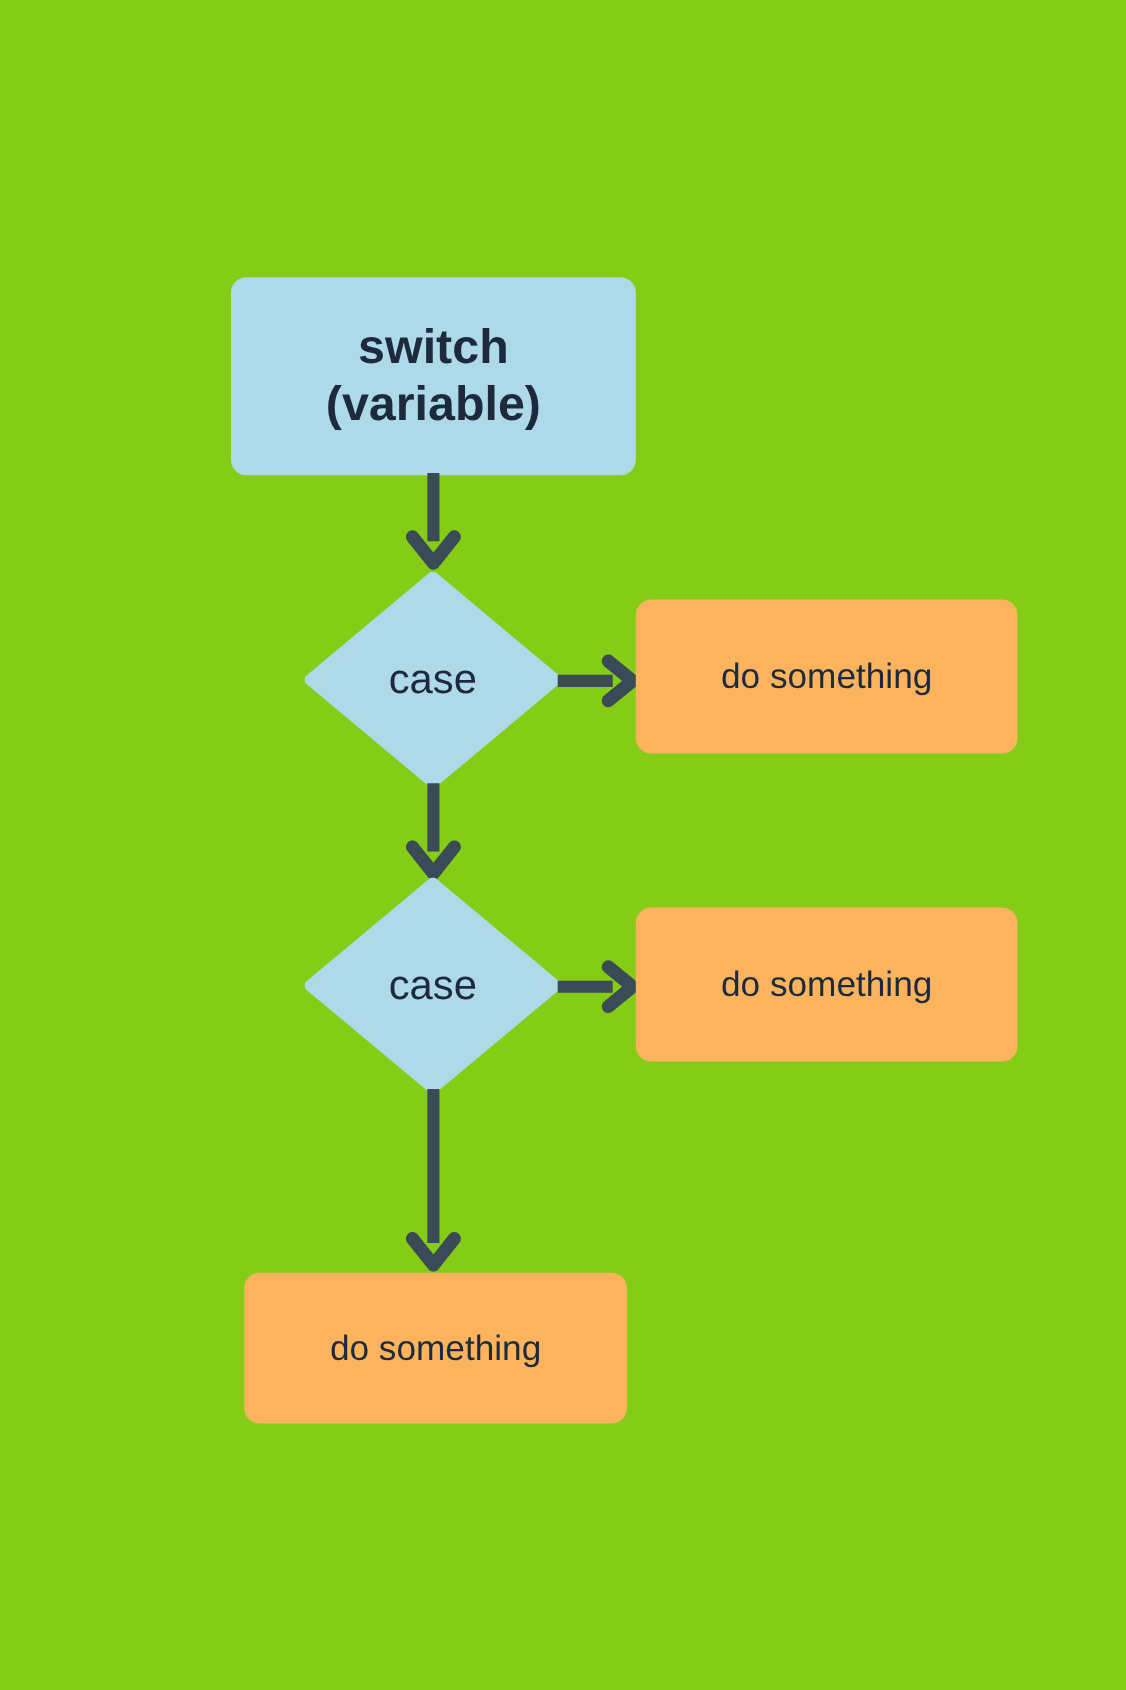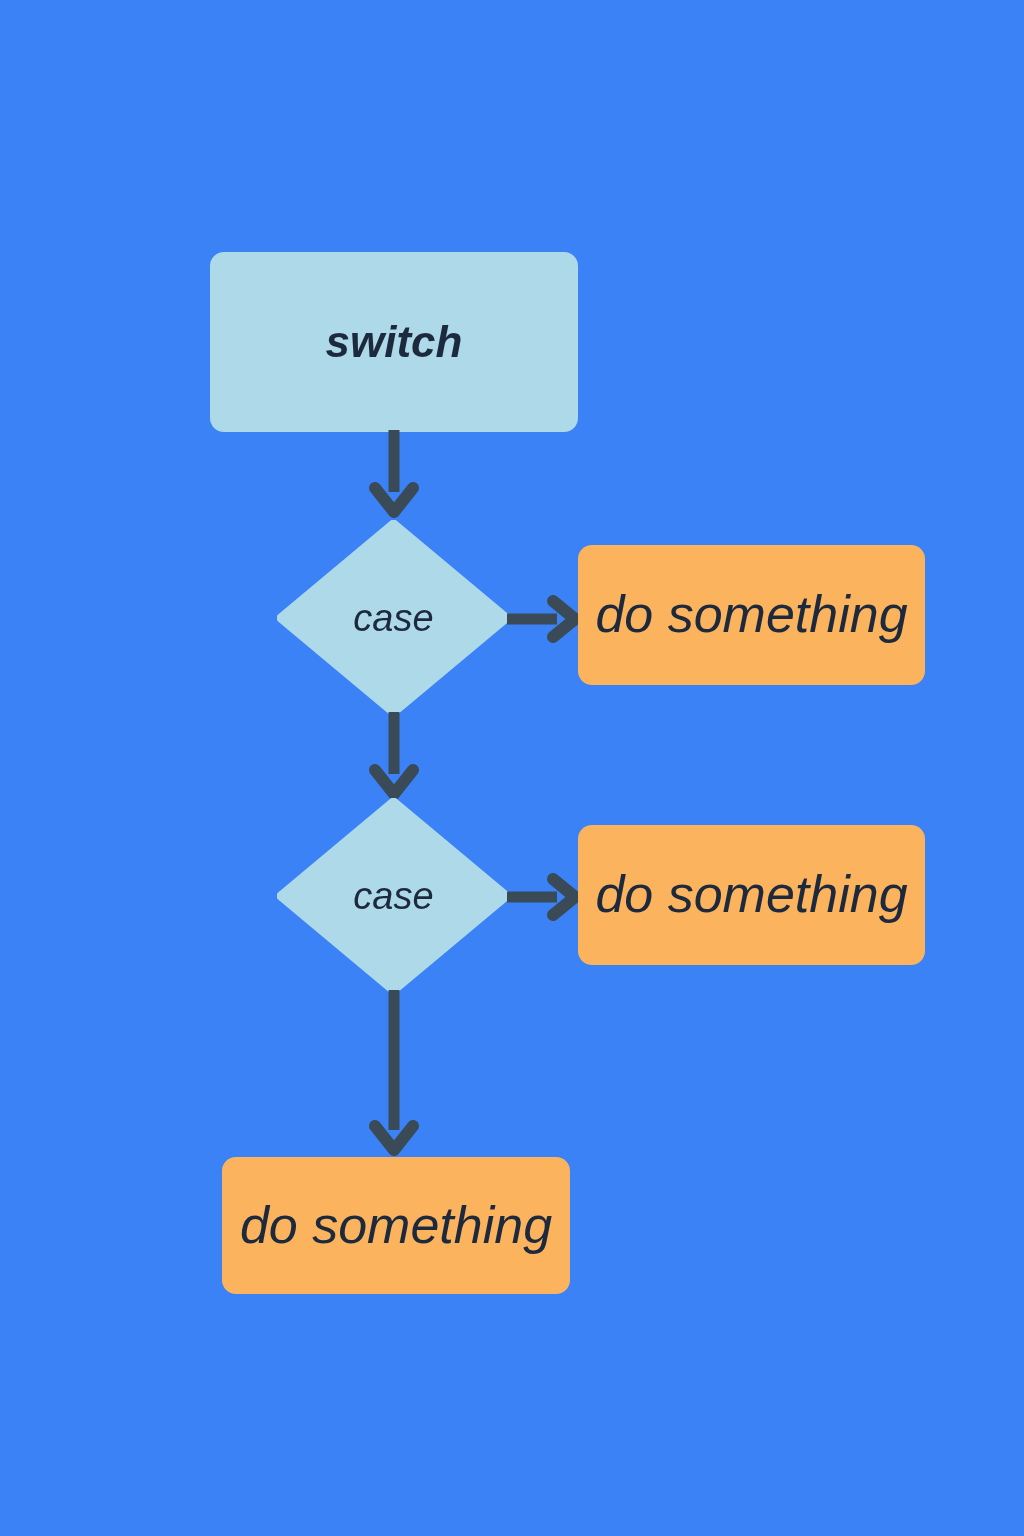--- a/index.html
+++ b/index.html
@@ -13,22 +13,21 @@
     font-family: "Liberation Sans", sans-serif;
     position: relative;
     overflow: hidden;
   }
   #canvas {
     position: absolute;
     left: 0;
     top: 0;
     width: 1024px;
     height: 1536px;
-    background: #3b82f6;
-    font-style: italic;
+    background: #84cc16;
   }
   .node {
     position: absolute;
     display: flex;
     align-items: center;
     justify-content: center;
     text-align: center;
     box-sizing: border-box;
     color: #1d2a3d;
     line-height: 1.18;
@@ -77,32 +76,33 @@
   }
   .t-switch {
     font-size: 44px;
     font-weight: 700;
   }
   .t-case {
     font-size: 38px;
     font-weight: 400;
   }
   .t-do {
-    font-size: 52px;
+    font-size: 32px;
     font-weight: 400;
   }
 </style>
 </head>
 <body>
 
 <div id="canvas">
 
   <div class="node rect blue t-switch" style="left:210px; top:252px; width:368px; height:180px;">
     <div>
       <div>switch</div>
+      <div>(variable)</div>
     </div>
   </div>
 
   <div class="connector" style="left:370px; top:430px; width:48px; height:92px;">
     <svg width="48" height="92" viewBox="0 0 48 92">
       <line x1="24" y1="0" x2="24" y2="62" stroke="#3b4a57" stroke-width="11" stroke-linecap="butt"></line>
       <polyline points="5,58 24,82 43,58" fill="none" stroke="#3b4a57" stroke-width="12" stroke-linecap="round" stroke-linejoin="round"></polyline>
     </svg>
   </div>
 

